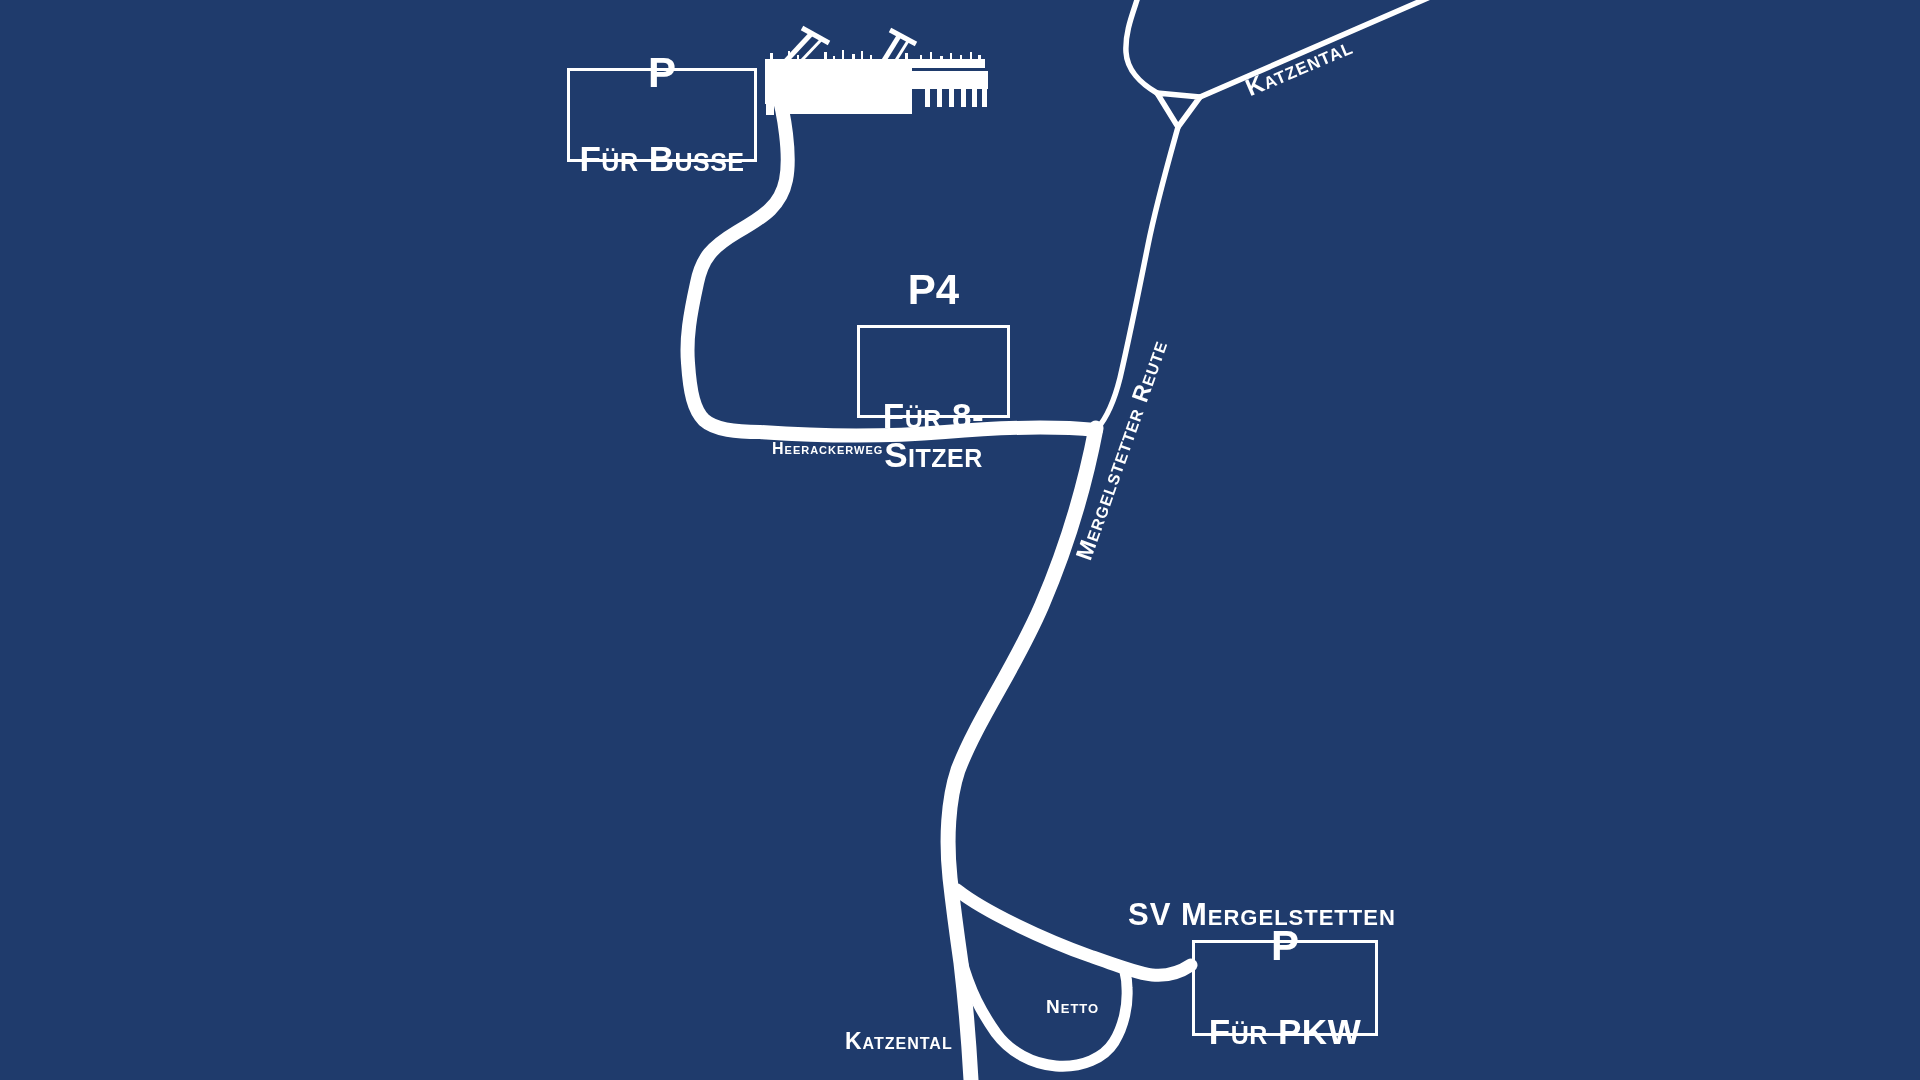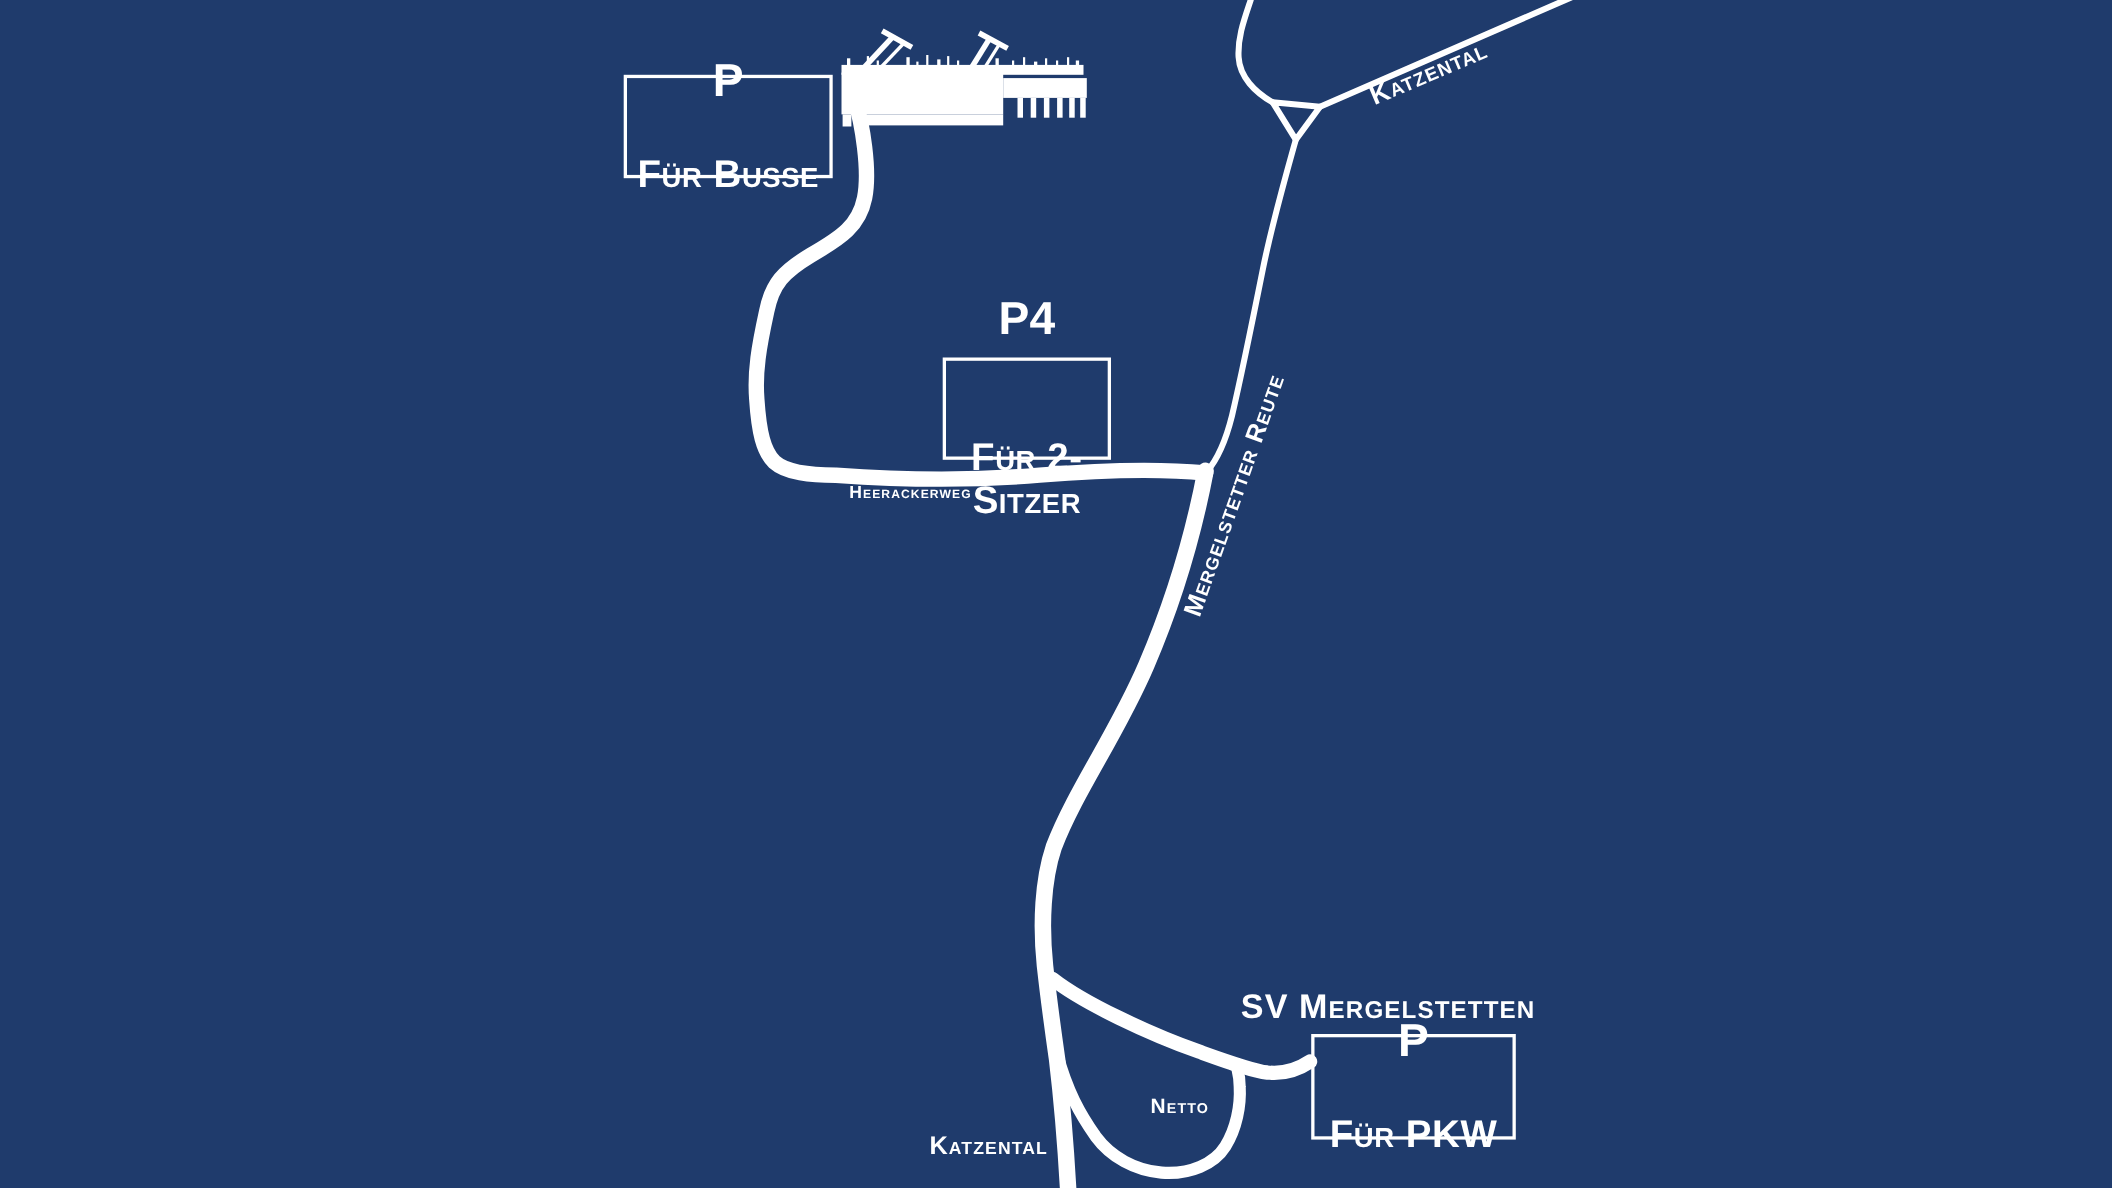--- a/index.html
+++ b/index.html
@@ -171,21 +171,21 @@
     </g>
   </svg>
 
   <div class="sign" style="left:567px; top:68px; width:190px; height:94px;">
     <div class="symbol">P</div>
     <div class="caption">Für Busse</div>
   </div>
 
   <div class="sign" style="left:857px; top:325px; width:153px; height:93px;gap:42px;">
     <div class="symbol">P4</div>
-    <div class="caption">Für 2-Sitzer</div>
+    <div class="caption">Für 8-Sitzer</div>
   </div>
 
   <div class="sign" style="left:1192px; top:940px; width:186px; height:96px;">
     <div class="symbol">P</div>
     <div class="caption">Für PKW</div>
   </div>
 
   <div class="map-label lbl-heerackerweg">Heerackerweg</div>
 
   <div class="map-label lbl-katzental">Katzental</div>

